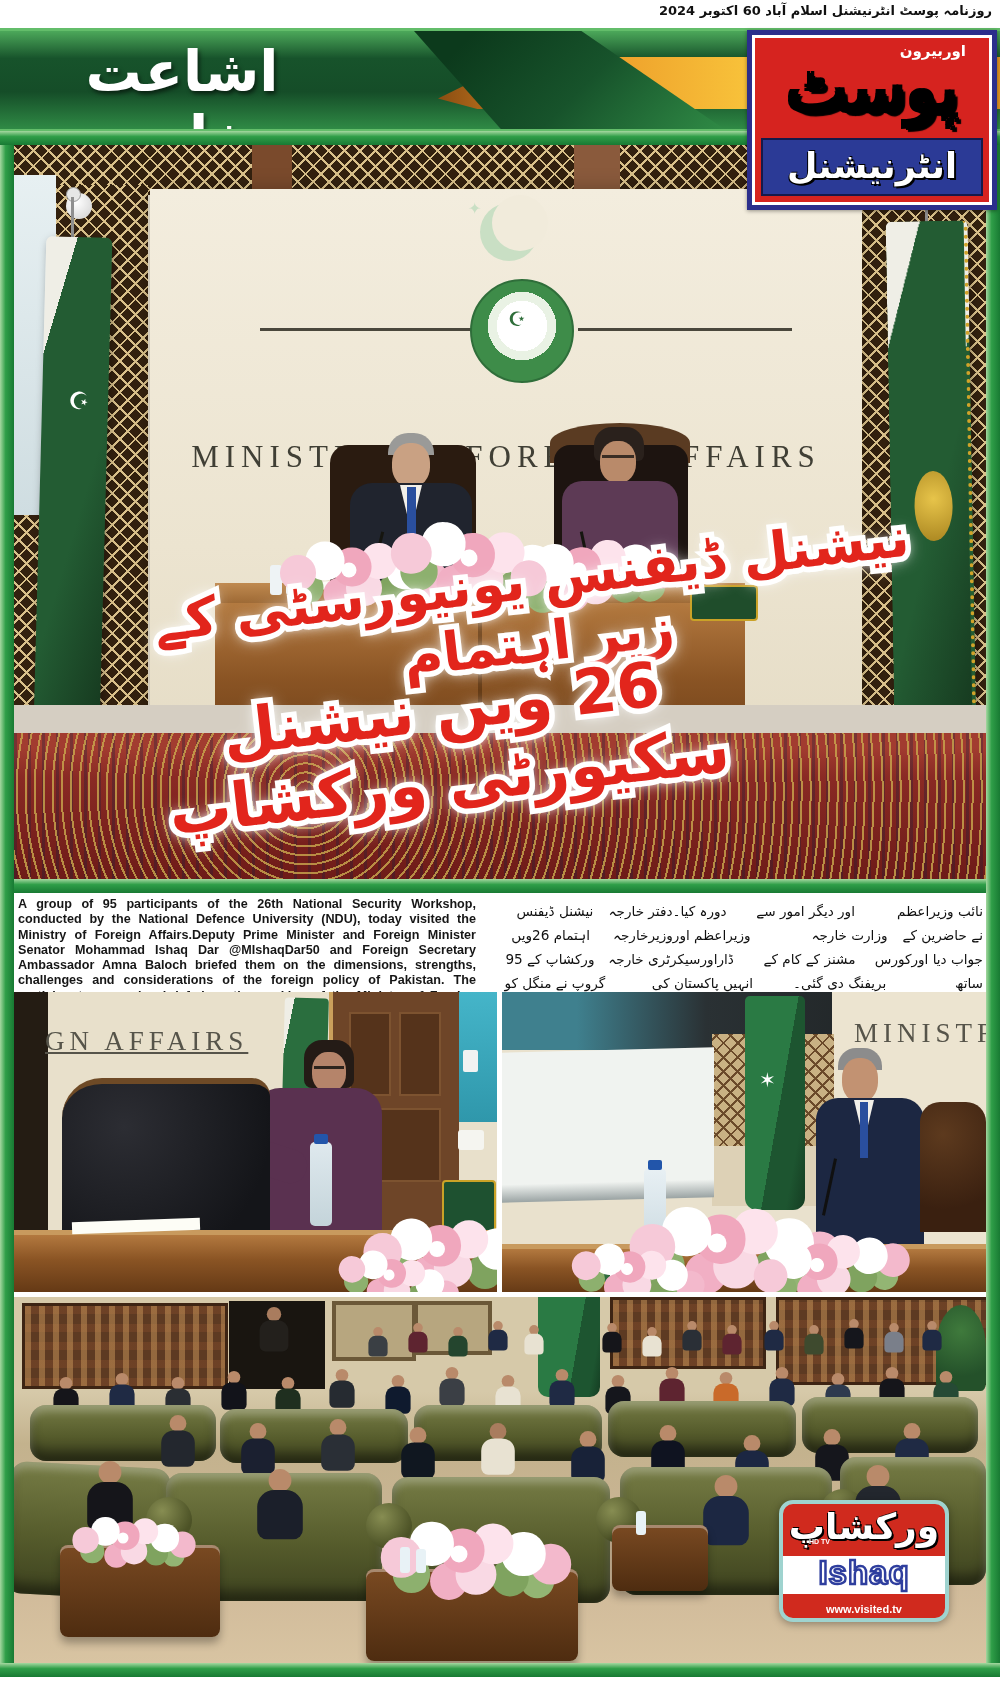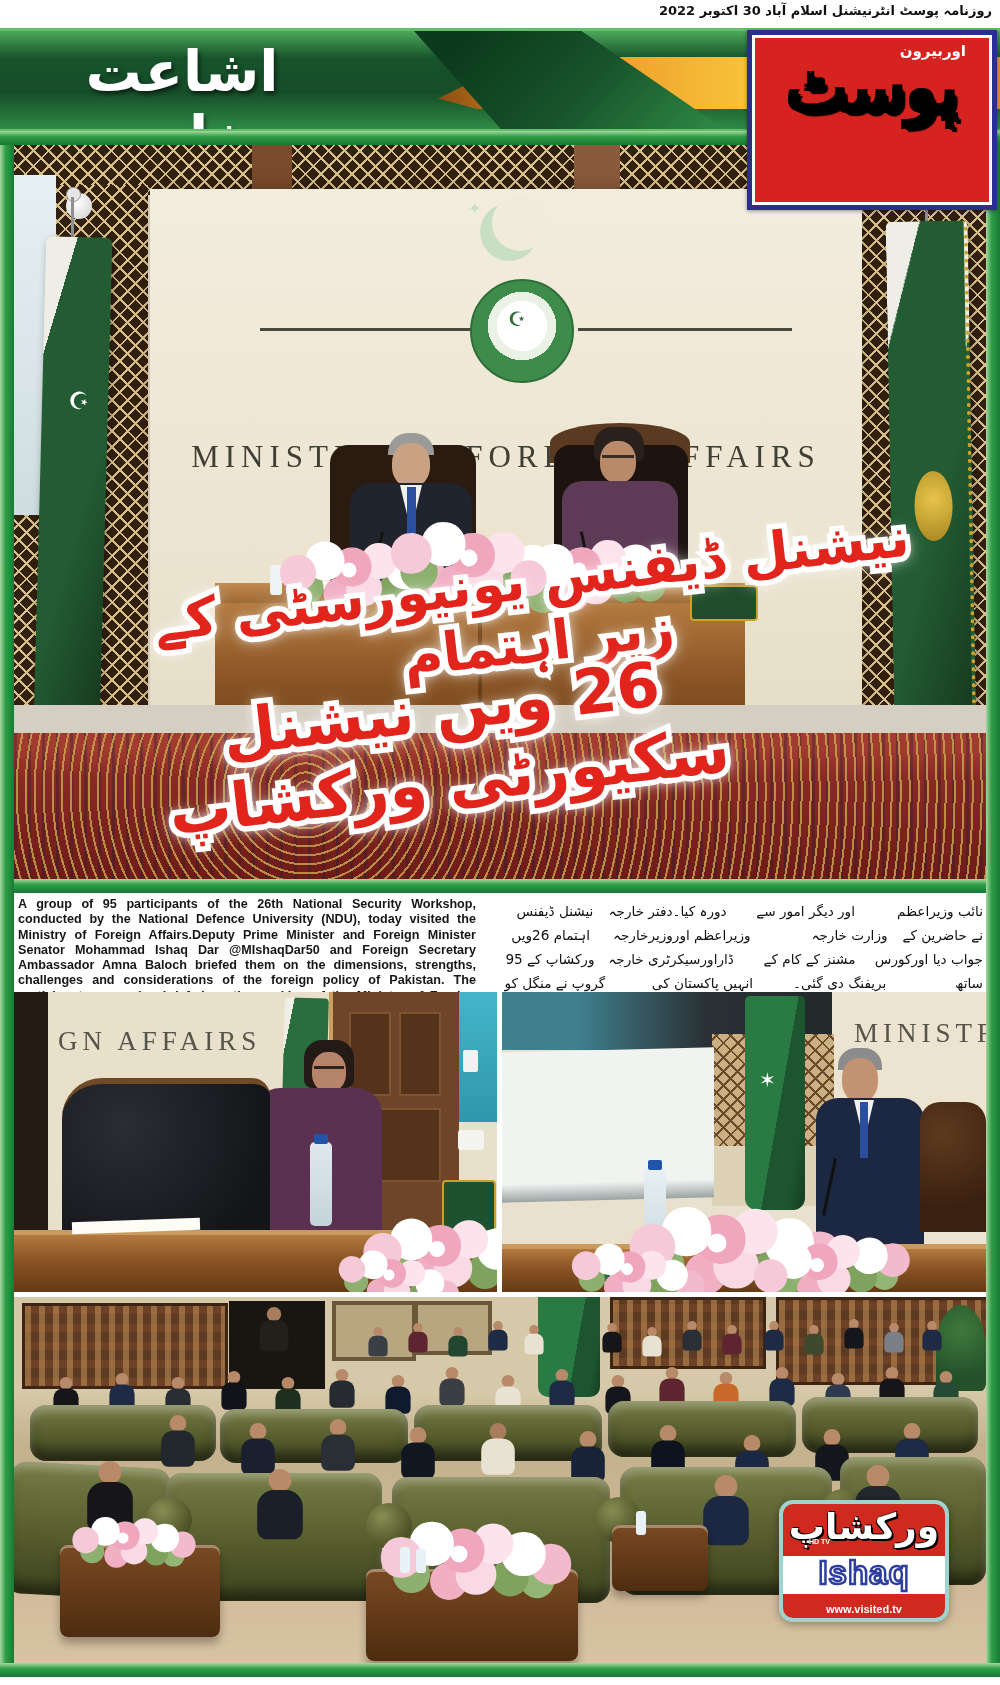--- a/index.html
+++ b/index.html
@@ -123,21 +123,21 @@
   .bb-news{position:absolute;top:50px;left:0;width:100%;text-align:center;color:#fff;font-size:33px;
       font-weight:bold;-webkit-text-stroke:2.5px #2e3e9e;letter-spacing:1px;}
   .bb-site{position:absolute;bottom:3px;left:0;width:100%;text-align:center;color:#fff;font-size:11px;
       font-weight:bold;}
 </style>
 </head>
 <body>
 
 <div class="page">
 
-  <div class="masthead">روزنامہ پوسٹ انٹرنیشنل اسلام آباد 30 اکتوبر 2022</div>
+  <div class="masthead">روزنامہ پوسٹ انٹرنیشنل اسلام آباد 60 اکتوبر 2024</div>
 
   <div class="banner">
     <div class="ribbon"></div>
     <div class="swoosh"></div>
     <div class="banner-title">اشاعت خاص</div>
   </div>
 
   <div class="abs barv" style="left:0;top:131px;width:14px;height:1546px;"></div>
   <div class="abs barv" style="left:986px;top:131px;width:14px;height:1546px;"></div>
   <div class="abs barh" style="left:0;top:131px;width:1000px;height:14px;"></div>
@@ -248,21 +248,21 @@
     <div class="ur-row">
       <span>ساتھ فکرانگیزگفتگو کی۔</span>
         <span>بریفنگ دی گئی۔سیشن کے اختتام پر</span>
         <span>انہیں پاکستان کی خارجہ پالیسی،چیلنجز</span>
         <span>گروپ نے منگل کو وزارت خارجہ کا</span>
     </div>
   </div>
 
   <div class="photo-left">
     <div class="abs" style="left:0;top:0;width:34px;height:300px;background:#241c13;"></div>
-    <div class="bd-partial" style="left:44px;top:34px;">GN AFFAIRS</div>
+    <div class="bd-partial" style="left:31px;top:34px;text-decoration:underline;">GN AFFAIRS</div>
     <div class="abs" style="left:441px;top:0;width:42px;height:130px;background:linear-gradient(180deg,#45b5c9,#2f97ab);"></div>
     <div class="abs" style="left:449px;top:58px;width:15px;height:22px;background:#f2f2f2;border-radius:2px;"></div>
     <div class="abs" style="left:315px;top:0;width:126px;height:240px;background:#6e4528;border-left:4px solid #caa05c;">
       <div class="abs" style="left:16px;top:20px;width:38px;height:80px;background:#55331b;border:2px solid #7d5330;"></div>
       <div class="abs" style="left:66px;top:20px;width:38px;height:80px;background:#55331b;border:2px solid #7d5330;"></div>
       <div class="abs" style="left:16px;top:116px;width:88px;height:70px;background:#55331b;border:2px solid #7d5330;"></div>
     </div>
     <div class="abs" style="left:268px;top:6px;width:44px;height:220px;background:linear-gradient(100deg,#efeee6 0 12%,#2a6e3e 12% 70%,#1b4527 100%);border-radius:4px 4px 10px 10px;transform:rotate(1.5deg);"></div>
     <div>
       <div class="abs" style="left:290px;top:48px;width:50px;height:48px;border-radius:18px 18px 8px 8px;background:#241b16;"></div>
@@ -403,15 +403,16 @@
     <div class="bb-name">ورکشاپ</div>
     <div class="bb-hd">HD TV</div>
     <div class="bb-band"></div>
     <div class="bb-news">Ishaq</div>
     <div class="bb-site">www.visited.tv</div>
   </div>
 
   <div class="logo">
     <div class="logo-roz">اوربیرون</div>
     <div class="logo-post">پوسٹ</div>
+    <div class="logo-intl">انٹرنیشنل</div>
   </div>
 
 </div>
 
 </body></html>

